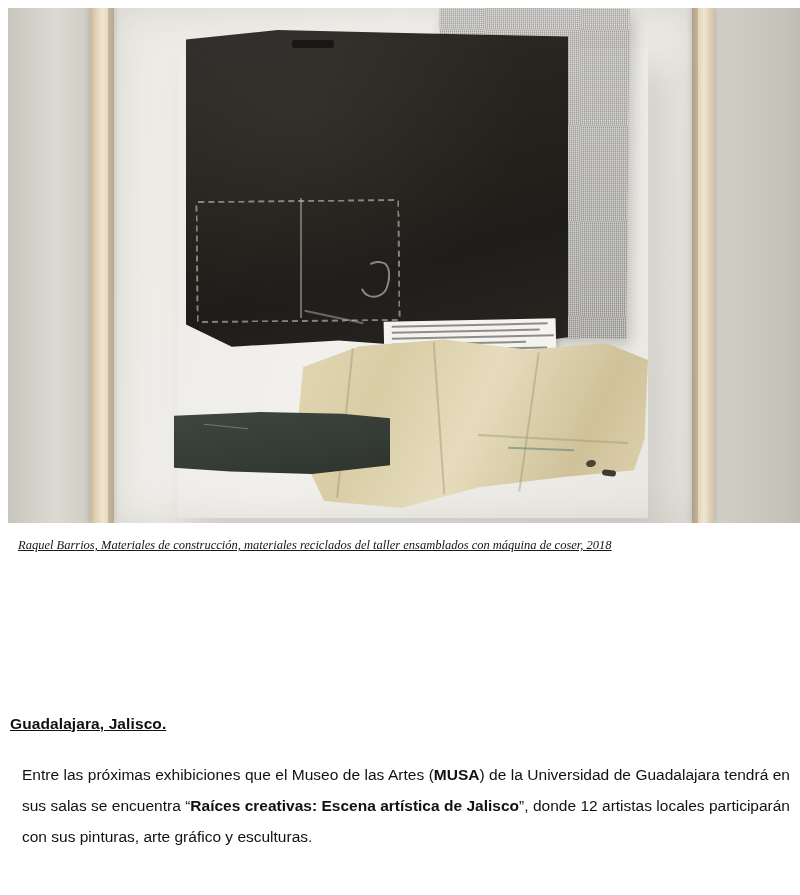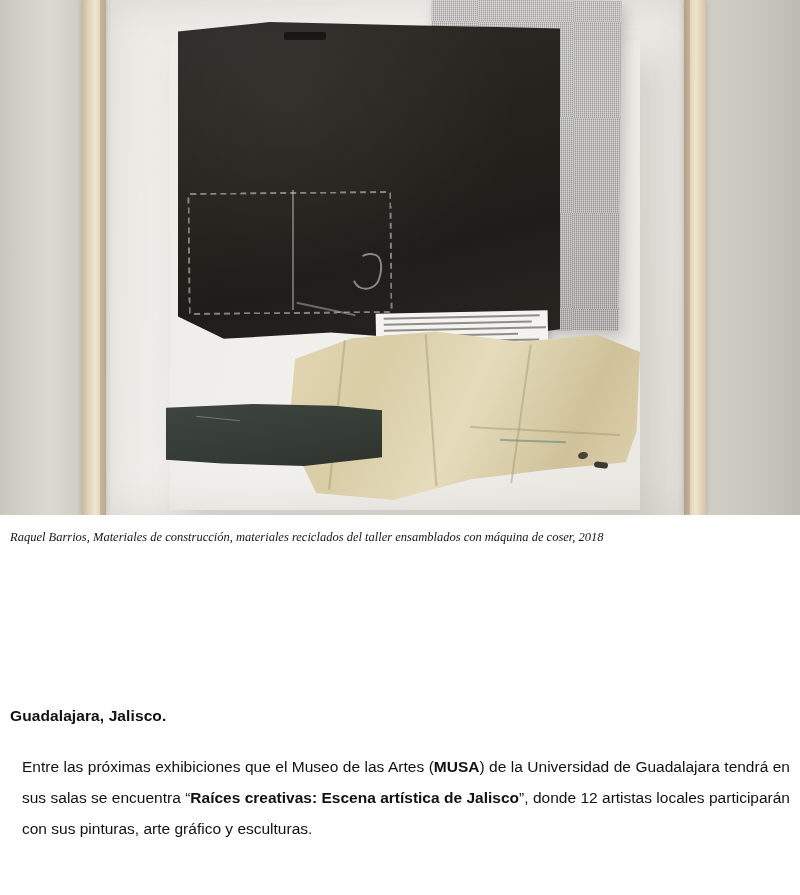--- a/index.html
+++ b/index.html
@@ -17,22 +17,23 @@
   .page {
     width: 800px;
     height: 895px;
     position: relative;
     background: #ffffff;
   }
 
   
   .figure {
     width: 700px;
-    margin: 0;
+    margin: 8px;
     padding: 0;
+    text-decoration: underline;
   }
   .artwork {
     position: relative;
     width: 800px;
     height: 515px;
     overflow: hidden;
     background: #dcdad3;
   }
   
   .wall {
@@ -272,20 +273,21 @@
   
   .article {
     padding: 0 10px;
   }
   .dateline {
     margin: 160px 0 0 0;
     font-size: 15.5px;
     font-weight: bold;
     color: #111111;
     letter-spacing: 0.1px;
+    text-decoration: underline;
   }
   .para {
     margin: 26px 0 0 12px;
     font-size: 15.5px;
     line-height: 31px;
     color: #111111;
     text-align: justify;
   }
   .para b { font-weight: bold; }
 </style>

